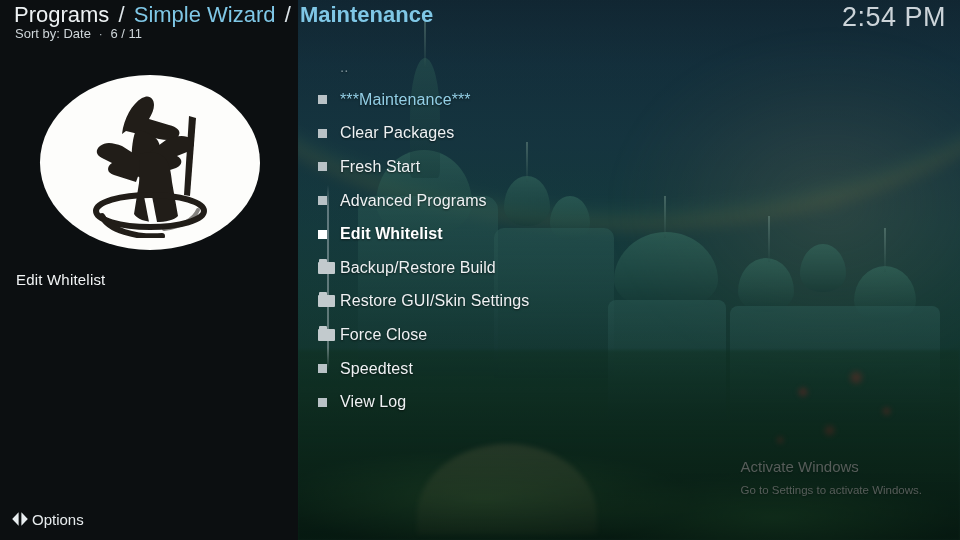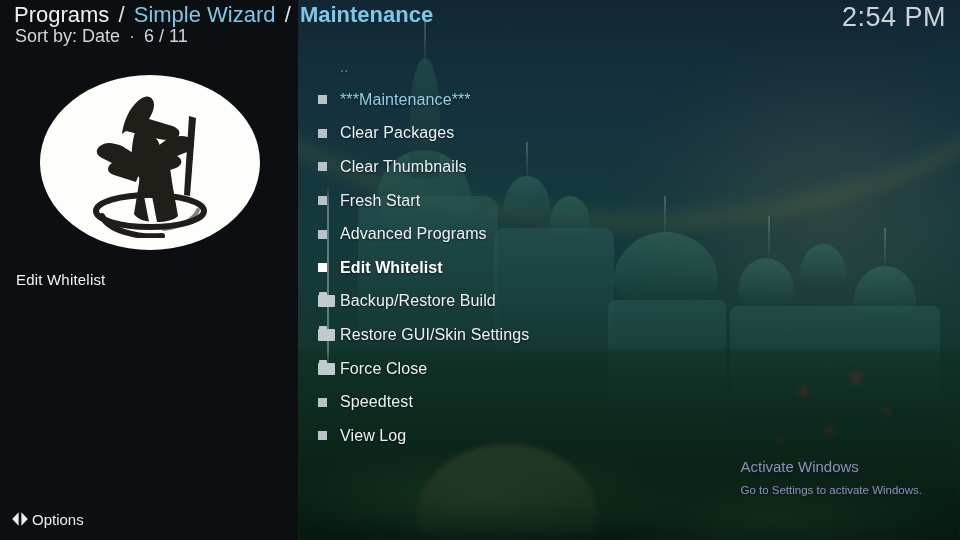--- a/index.html
+++ b/index.html
@@ -152,21 +152,21 @@
     font-size: 22px;
     white-space: nowrap;
   }
   .crumb { color: #eef2f4; }
   .crumb.link { color: #7fc7e6; }
   .crumb.current { color: #7fc7e6; font-weight: bold; }
   .crumb-sep { color: #dfe6ea; padding: 0 3px; }
   .subline {
     position: absolute;
     left: 15px; top: 26px;
-    font-size: 18px;
+    font-size: 13px;
     color: #cfd6da;
     white-space: nowrap;
   }
   .subline .dot { padding: 0 4px; color: #aab3b8; }
   .clock {
     position: absolute;
     right: 14px; top: 2px;
     font-size: 27px;
     color: #ccd4d9;
     letter-spacing: .5px;
@@ -245,21 +245,21 @@
     height: 185px;
     background: linear-gradient(180deg, rgba(200,210,215,0) 0%, rgba(200,210,215,.42) 12%, rgba(200,210,215,.42) 88%, rgba(200,210,215,0) 100%);
   }
 
   
   .watermark {
     position: absolute;
     right: 38px;
     bottom: 42px;
     text-align: left;
-    color: #c4b5fd;
+    color: #737373;
     opacity: .72;
     text-shadow: 0 1px 2px rgba(0,0,0,.4);
   }
   .watermark .wm-title { font-size: 15px; line-height: 19px; }
   .watermark .wm-sub { font-size: 11.5px; line-height: 15px; margin-top: 7px; }
 
   
   .bottombar {
     position: absolute;
     left: 0; bottom: 0;
@@ -379,26 +379,20 @@
       <span class="row-label">***Maintenance***</span>
     </div>
 
     <div class="list-row">
       <span class="row-icon">
           <span class="ico-file"></span>
         </span>
       <span class="row-label">Clear Packages</span>
     </div>
 
-    <div class="list-row">
-      <span class="row-icon">
-          <span class="ico-file"></span>
-        </span>
-      <span class="row-label">Clear Thumbnails</span>
-    </div>
 
     <div class="list-row">
       <span class="row-icon">
           <span class="ico-file"></span>
         </span>
       <span class="row-label">Fresh Start</span>
     </div>
 
     <div class="list-row">
       <span class="row-icon">

